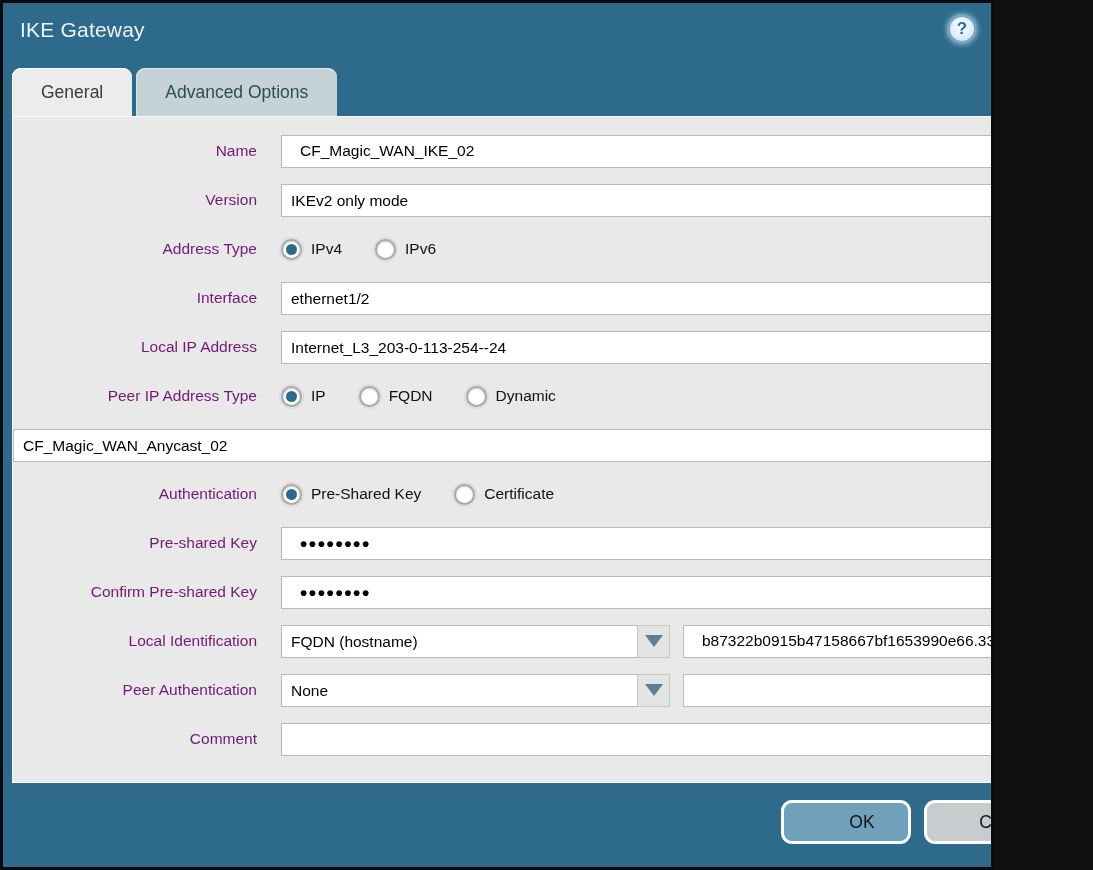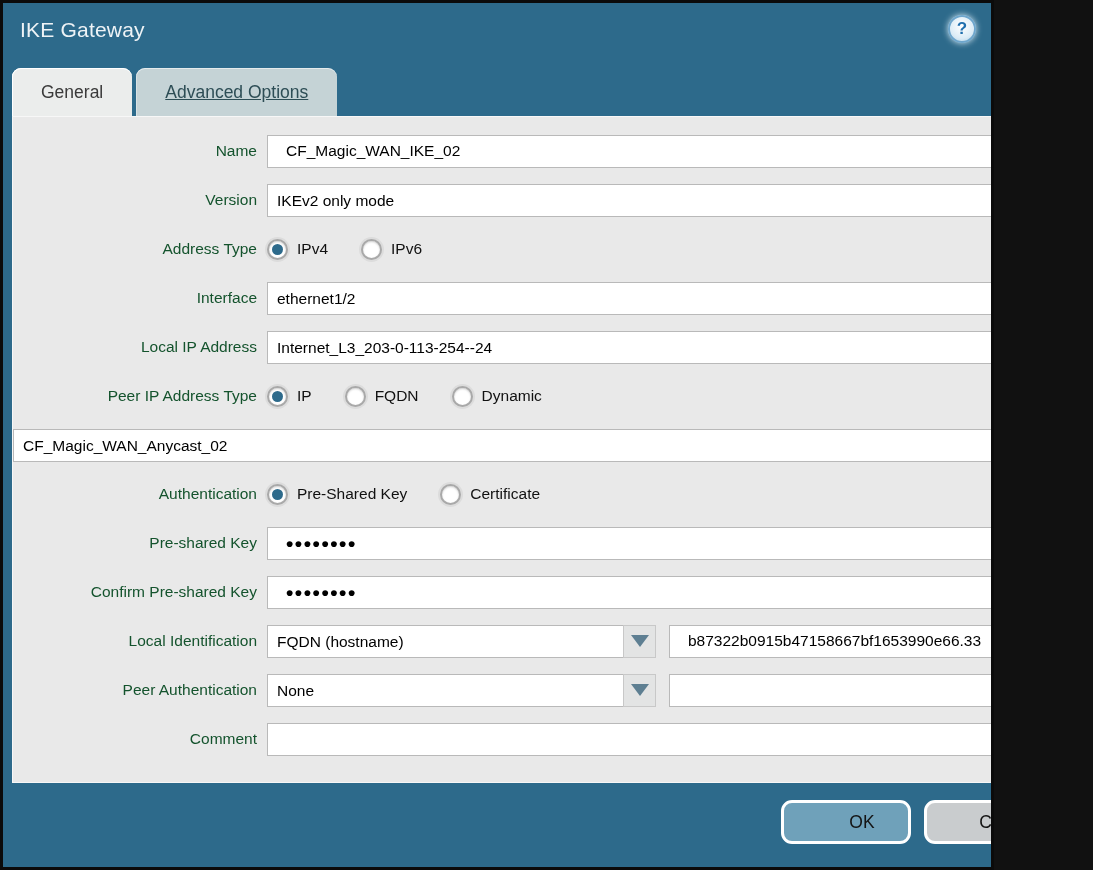--- a/index.html
+++ b/index.html
@@ -37,36 +37,35 @@
     border-radius: 9px 9px 0 0;
     cursor: pointer;
   }
   .tab.active {
     background: #EBEDEC; color: #3a3a3a;
     box-shadow: inset 0 1px 0 #ffffff, inset 1px 0 0 #ffffff;
   }
   .tab.inactive {
     background: #C5D3D6; color: #2d4d55;
     box-shadow: inset 0 1px 0 rgba(255,255,255,.55), inset 1px 0 0 rgba(255,255,255,.35);
-    text-decoration: underline;
   }
 
   
   .content {
     position: absolute; left: 9px; top: 113px;
     width: 1069px; height: 667px;
     background: #E9E9E9;
     border: 1px solid #f7f7f7;
     padding-top: 17px;
   }
 
   .row { display: flex; align-items: center; height: 34px; margin: 0 18px 15px 0; }
   .lbl {
-    width: 244px; margin-right: 10px;
-    text-align: right; font-size: 15.5px; color: #14532d;
+    width: 244px; margin-right: 24px;
+    text-align: right; font-size: 15.5px; color: #701a75;
     white-space: nowrap;
   }
   .fld { flex: 1; display: flex; align-items: center; height: 34px; }
 
   .tinput {
     flex: 1; height: 33px;
     border: 1px solid #b9b9b9; background: #ffffff;
     font-family: "Liberation Sans", sans-serif;
     font-size: 15.5px; color: #000; padding: 0 18px;
     outline: none; min-width: 0;

